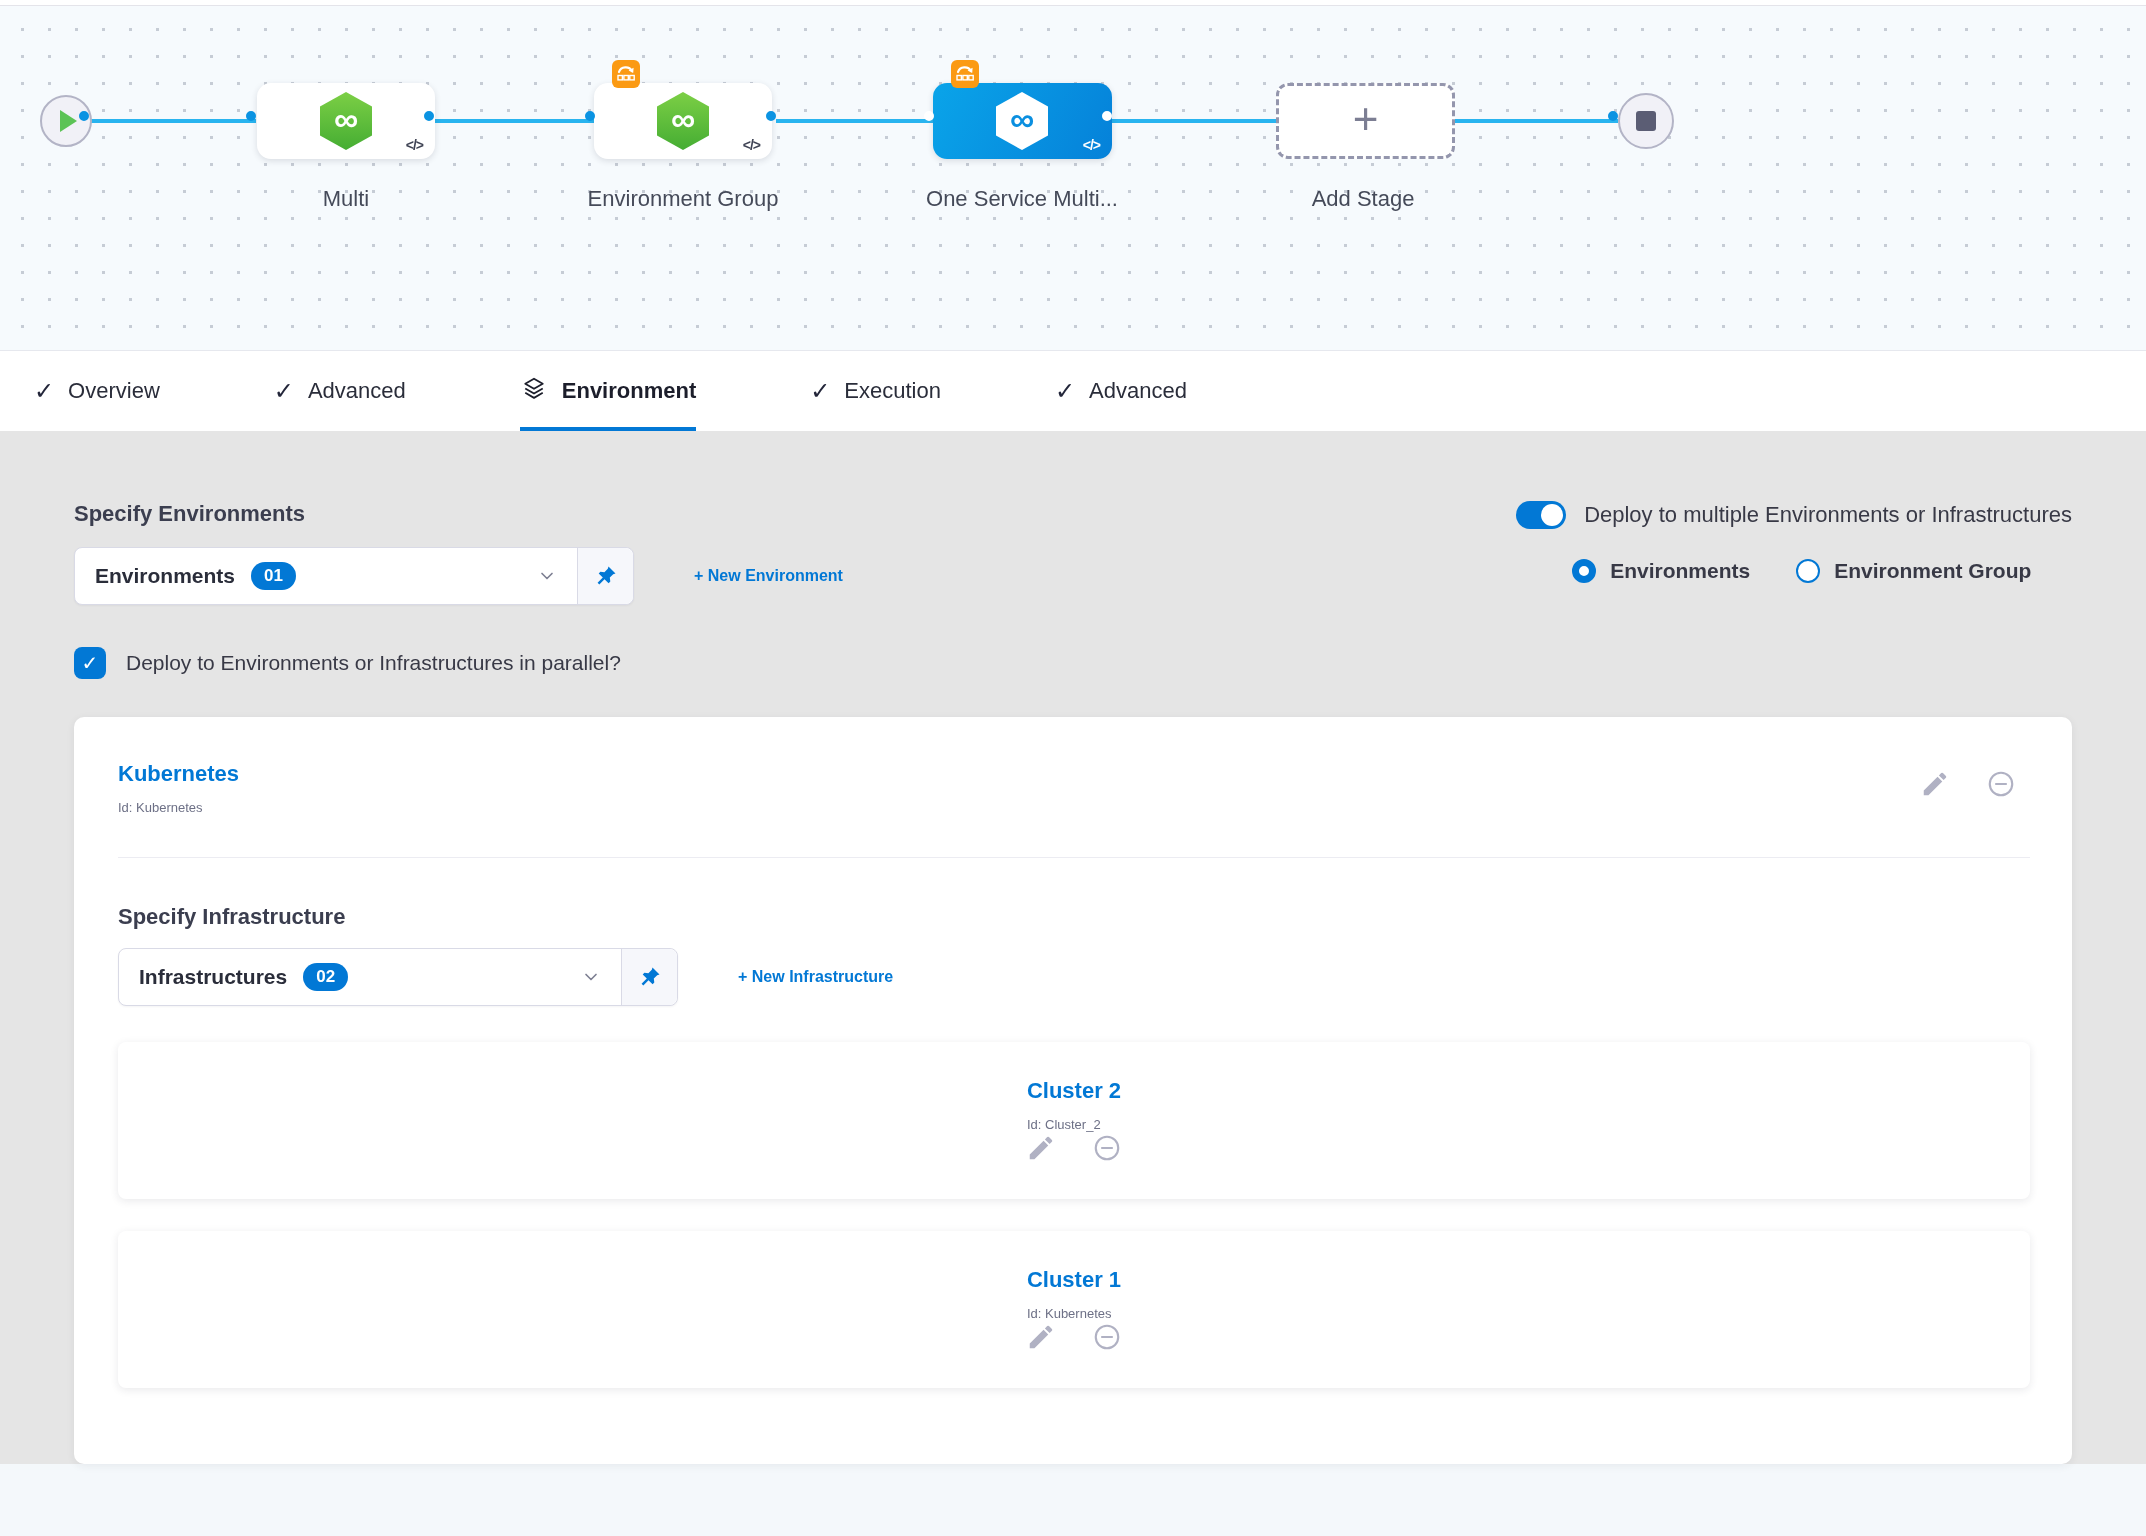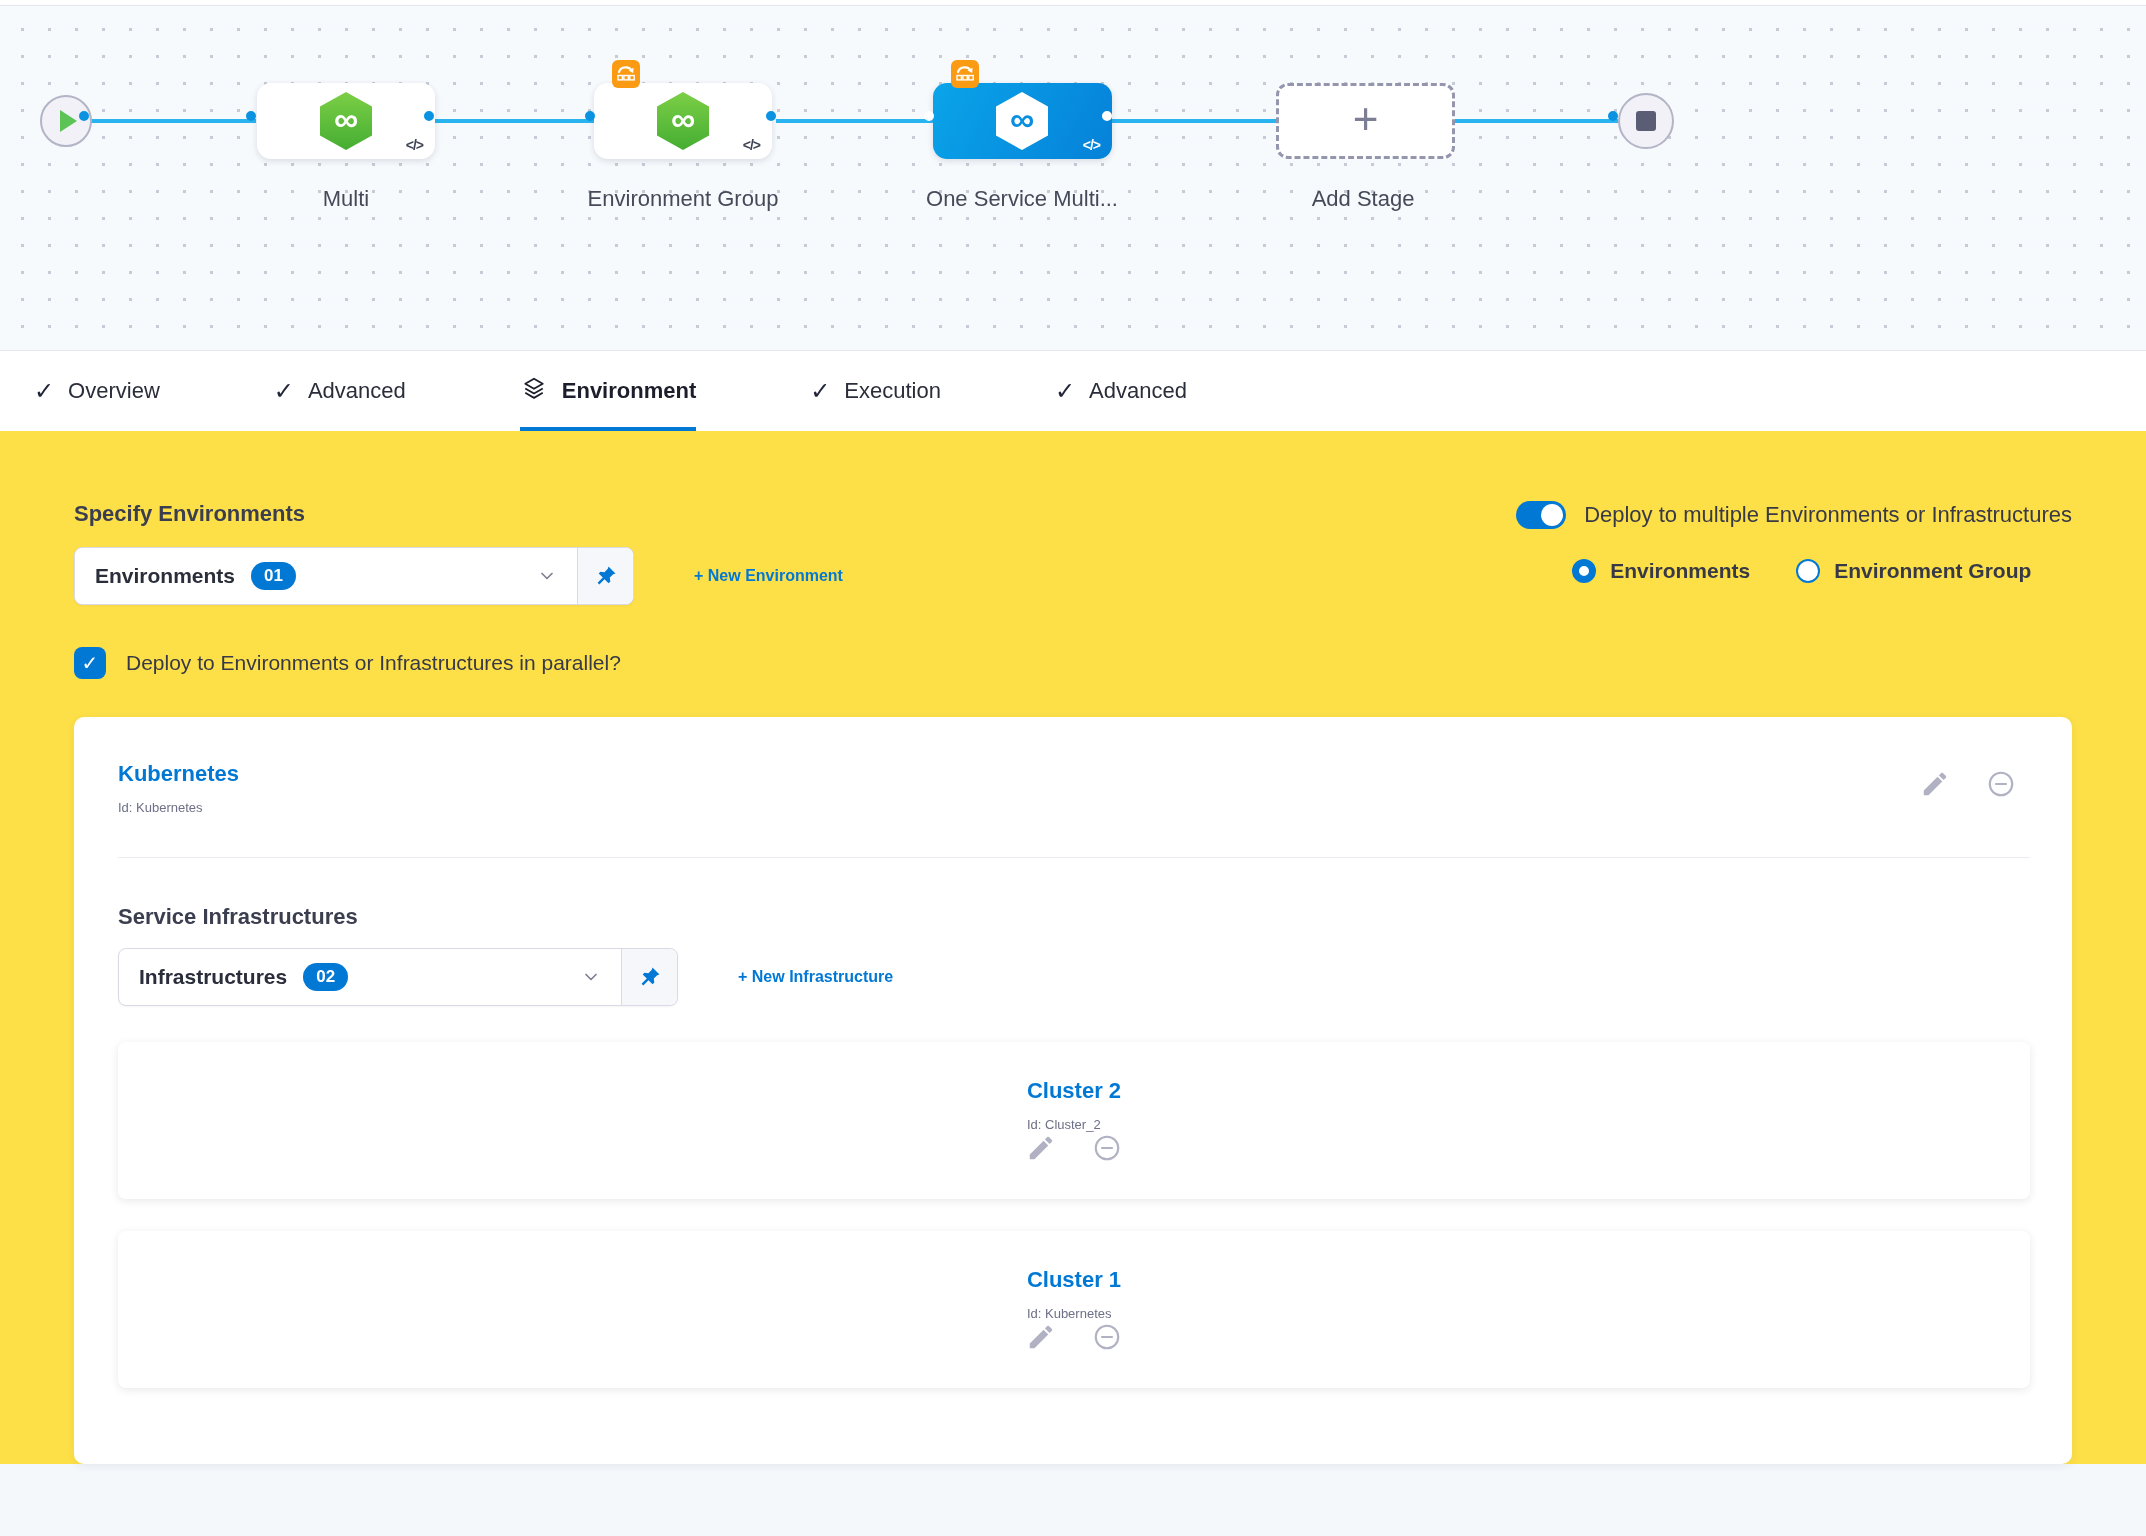--- a/index.html
+++ b/index.html
@@ -47,21 +47,21 @@
   .add-plus { font-size:44px; font-weight:300; color:#7c7e93; line-height:1; margin-top:-4px; }
 
   
   .tabbar { height:80px; background:#fff; display:flex; align-items:stretch; padding-left:34px; gap:114px; }
   .tab { display:flex; align-items:center; gap:14px; font-size:22px; color:#2a2d3a; cursor:pointer; }
   .tab .tick { font-size:24px; font-weight:700; color:#23263a; }
   .tab.active { font-weight:700; color:#1c1e2b; border-bottom:4px solid #0278d5; }
   .tab.active > span.tab-label { transform:translateY(2px); }
 
   
-  .content { background:#fde047; padding:70px 74px 0; }
+  .content { background:#e5e5e5; padding:70px 74px 0; }
   .section-heading { font-size:22px; font-weight:700; color:#3b3e4f; }
   .row { display:flex; align-items:center; }
   .env-top { display:flex; justify-content:space-between; align-items:flex-start; }
 
   .select-box { display:flex; width:560px; height:58px; background:#fff; border:1px solid #d9dae6;
     border-radius:8px; box-shadow:0 1px 2px rgba(40,41,61,.05); }
   .select-main { flex:1; display:flex; align-items:center; gap:16px; padding:0 20px; cursor:pointer; }
   .select-label { font-size:21px; font-weight:600; color:#2a2d3a; }
   .count-pill { background:#0278d5; color:#fff; font-size:17px; font-weight:700;
     padding:4px 13px; border-radius:999px; }
@@ -275,21 +275,21 @@
           <svg width="30" height="30" viewBox="0 0 24 24" fill="none" stroke="#b0b1c3" stroke-width="1.7" stroke-linecap="round">
             <circle cx="12" cy="12" r="9"></circle>
               <line x1="8" y1="12" x2="16" y2="12"></line>
           </svg>
         </span>
       </div>
     </div>
 
     <hr class="divider">
 
-    <div class="section-heading infra-heading">Service Infrastructures</div>
+    <div class="section-heading infra-heading">Specify Infrastructure</div>
     <div class="row infra-row">
       <div class="select-box">
         <div class="select-main">
           <span class="select-label">Infrastructures</span>
           <span class="count-pill">02</span>
           <span class="select-chevron">
             <svg width="20" height="20" viewBox="0 0 24 24" fill="none" stroke="#7d7f92" stroke-width="2" stroke-linecap="round" stroke-linejoin="round">
                 <polyline points="6 9 12 15 18 9"></polyline>
               </svg>
           </span>

